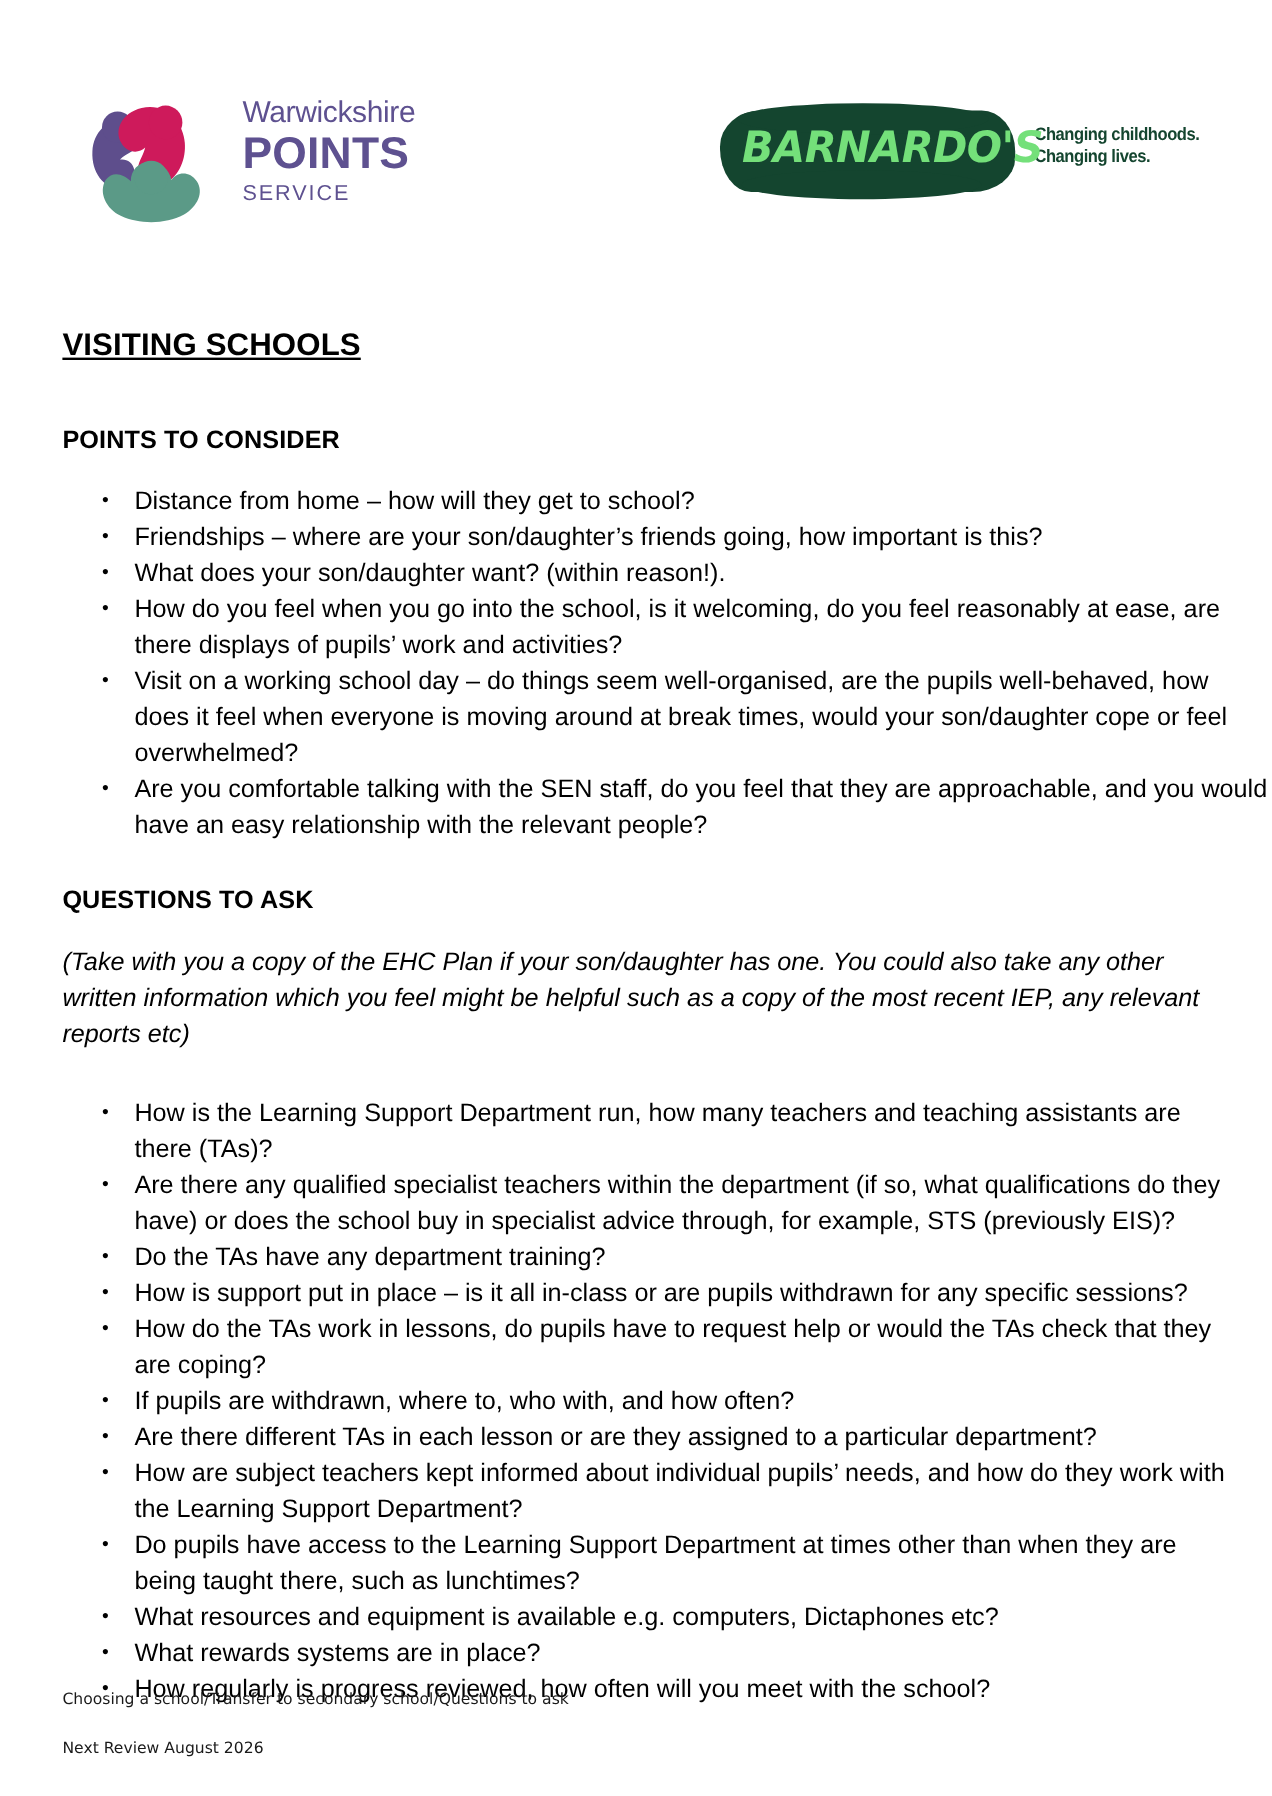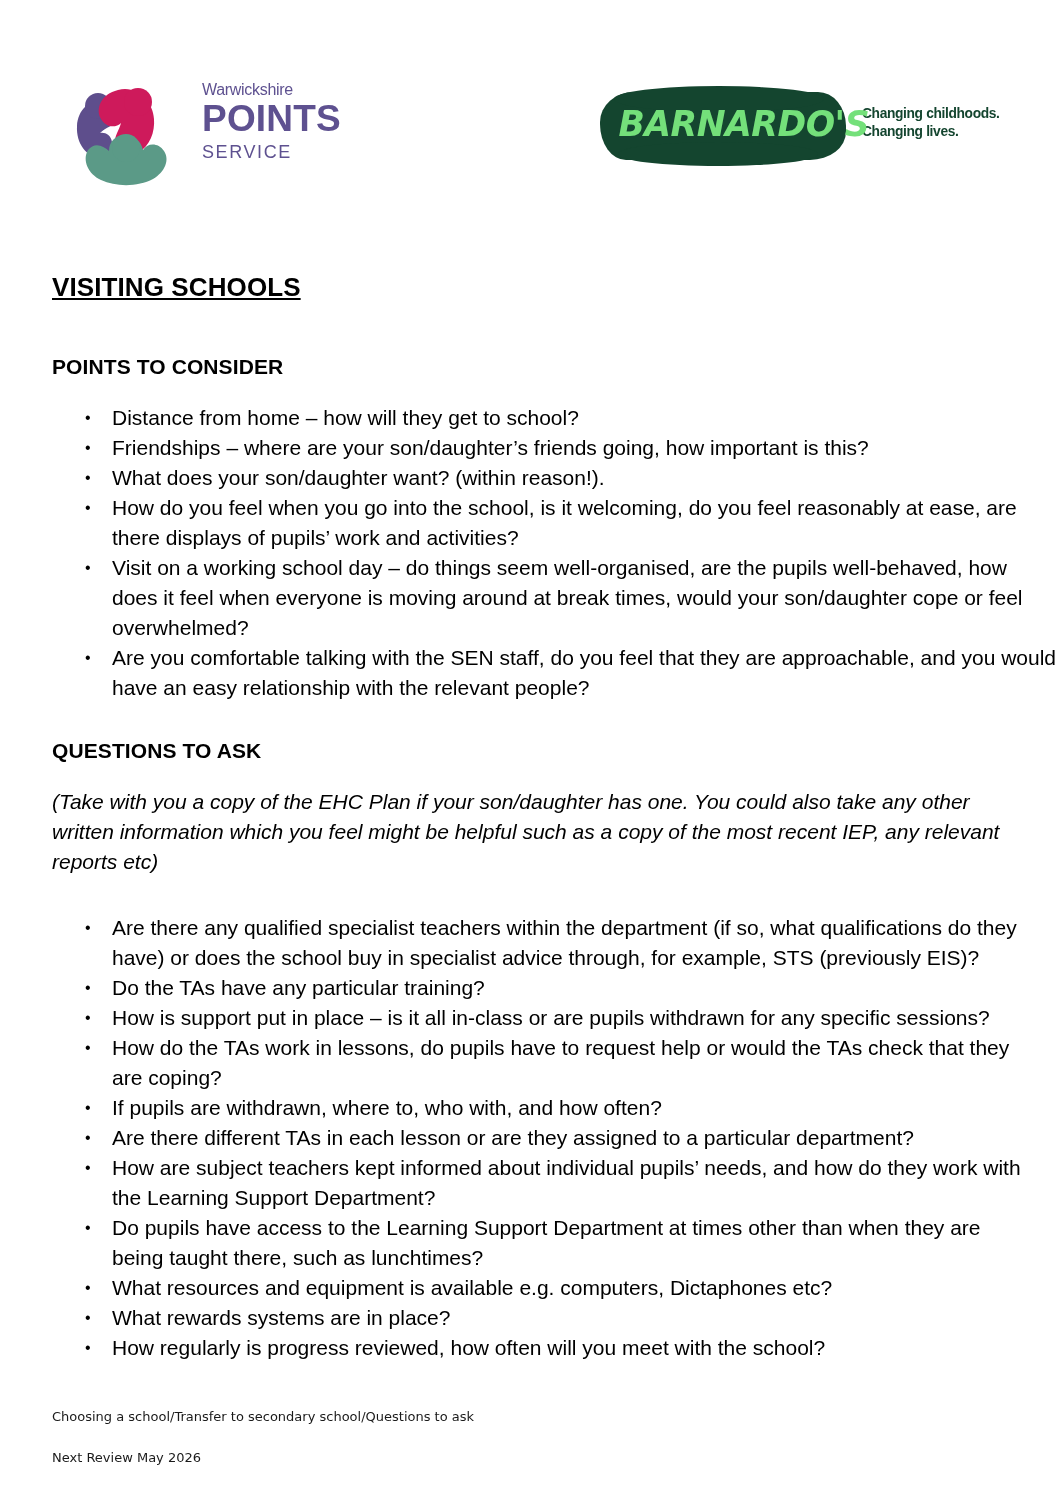--- a/index.html
+++ b/index.html
@@ -48,21 +48,21 @@
     height: 118px;
   }
   .sendias-wordmark {
     position: absolute;
     left: 140px;
     top: 14px;
     width: 180px;
     line-height: 1;
   }
   .wm-top {
-    font-size: 16px;
+    font-size: 25px;
     color: #5E5190;
     font-weight: 500;
     letter-spacing: -0.3px;
     display: block;
   }
   .wm-mid {
     font-size: 37px;
     color: #5E5190;
     font-weight: bold;
     letter-spacing: 0.2px;
@@ -281,33 +281,34 @@
 
     <h2 class="h-section">QUESTIONS TO ASK</h2>
 
     <div class="gap-sm"></div>
 
     <p class="note">(Take with you a copy of the EHC Plan if your son/daughter has one. You could also take any other written information which you feel might be helpful such as a copy of the most recent IEP, any relevant reports etc)</p>
 
     <div class="gap-md"></div>
 
     <ul class="bullets list-questions">
+      <li>How is the Learning Support Department run, how many teachers and teaching assistants are there (TAs)?</li>
       <li>Are there any qualified specialist teachers within the department (if so, what qualifications do they have) or does the school buy in specialist advice through, for example, STS (previously EIS)?</li>
-      <li>Do the TAs have any particular training?</li>
+      <li>Do the TAs have any department training?</li>
       <li>How is support put in place – is it all in-class or are pupils withdrawn for any specific sessions?</li>
       <li>How do the TAs work in lessons, do pupils have to request help or would the TAs check that they are coping?</li>
       <li>If pupils are withdrawn, where to, who with, and how often?</li>
       <li>Are there different TAs in each lesson or are they assigned to a particular department?</li>
       <li>How are subject teachers kept informed about individual pupils’ needs, and how do they work with the Learning Support Department?</li>
       <li>Do pupils have access to the Learning Support Department at times other than when they are being taught there, such as lunchtimes?</li>
       <li>What resources and equipment is available e.g. computers, Dictaphones etc?</li>
       <li>What rewards systems are in place?</li>
       <li>How regularly is progress reviewed, how often will you meet with the school?</li>
     </ul>
 
   </div>
 
   <div class="footer">
     <p class="fline-1">Choosing a school/Transfer to secondary school/Questions to ask</p>
-    <p class="fline-2">Next Review May 2026</p>
+    <p class="fline-2">Next Review August 2026</p>
   </div>
 
 </div>
 
 </body></html>

